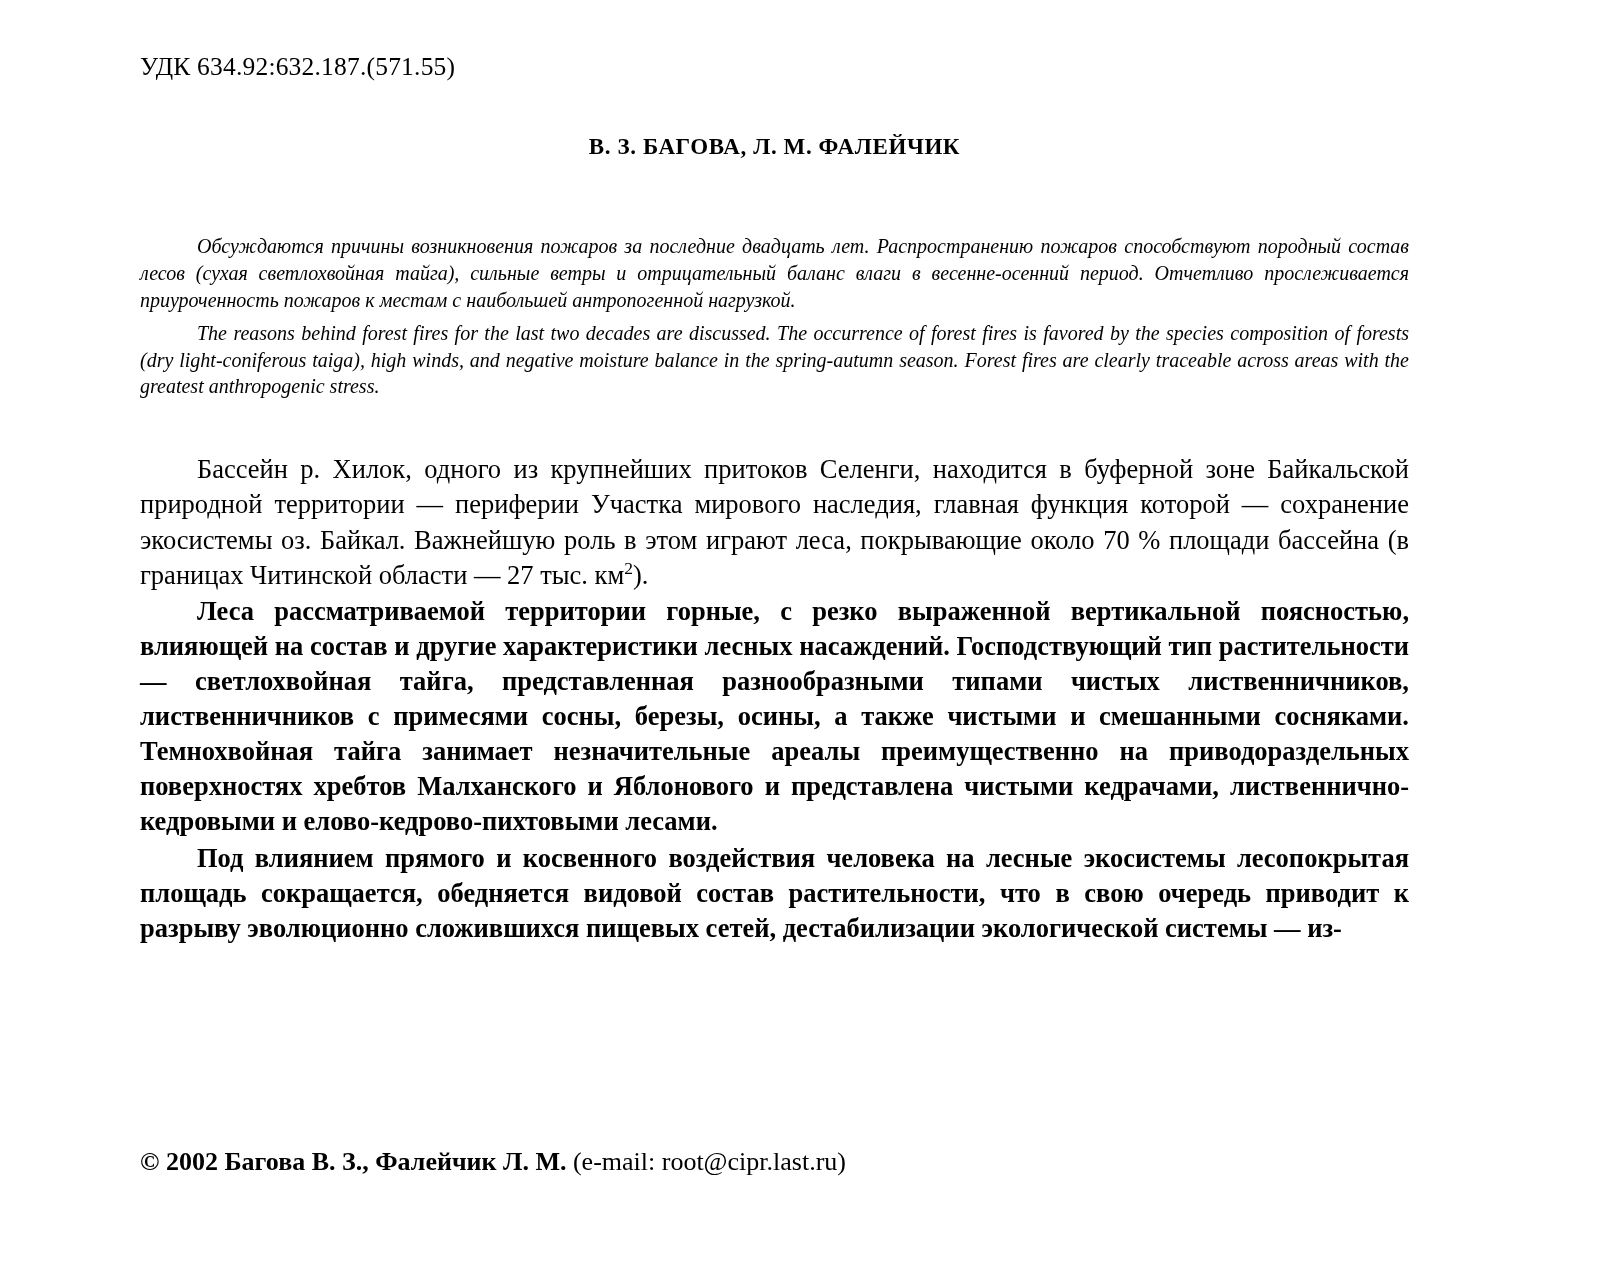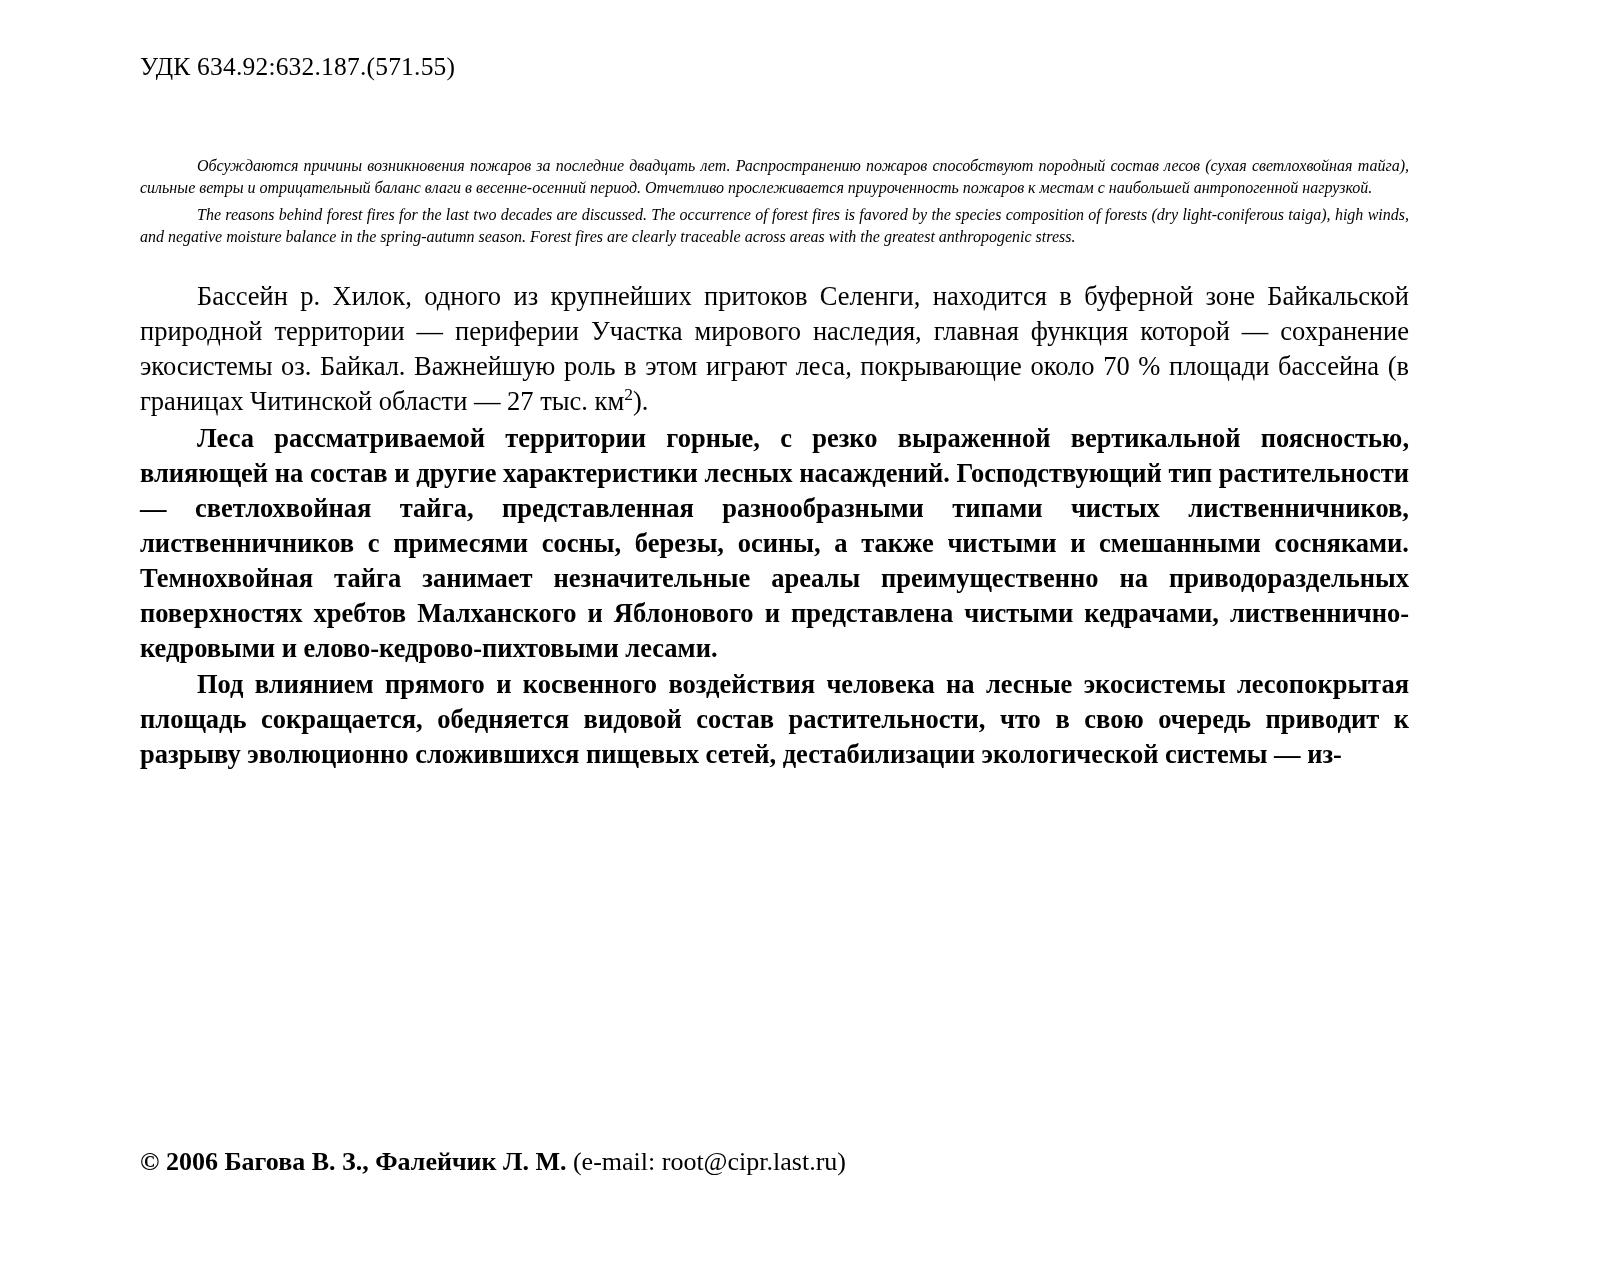--- a/index.html
+++ b/index.html
@@ -42,32 +42,32 @@
     font-weight: bold;
     font-size: 29px;
     letter-spacing: 0.9px;
     margin-top: 51px;
   }
   .abstract {
     margin-top: 73px;
   }
   .abstract p {
     font-style: italic;
-    font-size: 16px;
+    font-size: 20px;
     line-height: 1.345;
     margin: 0;
     text-align: justify;
     text-indent: 57px;
     hyphens: none;
   }
   .abstract p.eng {
     margin-top: 6px;
   }
   .body-text {
-    margin-top: 32px;
+    margin-top: 52px;
   }
   .body-text p {
     font-size: 26.5px;
     line-height: 1.325;
     margin: 0;
     text-align: justify;
     text-indent: 57px;
   }
   .body-text p + p {
     margin-top: 1px;
@@ -99,31 +99,32 @@
     height: 118px;
   }
 </style>
 </head>
 <body>
 
 <div class="page">
 
   <div class="udk">УДК 634.92:632.187.(571.55)</div>
 
+  <div class="authors">В. З. БАГОВА,  Л. М. ФАЛЕЙЧИК</div>
 
 
   <div class="abstract">
     <p class="rus">Обсуждаются причины возникновения пожаров за последние двадцать лет. Распространению пожаров способствуют породный состав лесов (сухая светлохвойная тайга), сильные ветры и отрицательный баланс влаги в весенне-осенний период. Отчетливо прослеживается приуроченность пожаров к местам с наибольшей антропогенной нагрузкой.</p>
     <p class="eng">The reasons behind forest fires for the last two decades are discussed. The occurrence of forest fires is favored by the species composition of forests (dry light-coniferous taiga), high winds, and negative moisture balance in the spring-autumn season. Forest fires are clearly traceable across areas with the greatest anthropogenic stress.</p>
   </div>
 
   <div class="body-text">
     <p><span>Бассейн р. Хилок, одного из крупнейших притоков Селенги, находится в буферной зоне Байкальской природной территории — периферии Участка мирового наследия, главная функция которой — сохранение экосистемы оз. Байкал. Важнейшую роль в этом играют леса, покрывающие около 70 % площади бассейна (в границах Читинской области — 27 тыс. км</span><sup>2</sup><span>).</span></p>
     <p>Леса рассматриваемой территории горные, с резко выраженной вертикальной поясностью, влияющей на состав и другие характеристики лесных насаждений. Господствующий тип растительности — светлохвойная тайга, представленная разнообразными типами чистых лиственничников, лиственничников с примесями сосны, березы, осины, а также чистыми и смешанными сосняками. Темнохвойная тайга занимает незначительные ареалы преимущественно на приводораздельных поверхностях хребтов Малханского и Яблонового и представлена чистыми кедрачами, лиственнично-кедровыми и елово-кедрово-пихтовыми лесами.</p>
     <p>Под влиянием прямого и косвенного воздействия человека на лесные экосистемы лесопокрытая площадь сокращается, обедняется видовой состав растительности, что в свою очередь приводит к разрыву эволюционно сложившихся пищевых сетей, дестабилизации экологической системы — из-</p>
   </div>
 
   <div class="footer">
-    <p class="copyright"><span class="cbold">© 2006  Багова В. З.,  Фалейчик Л. М.</span><span> (e-mail: root@cipr.last.ru)</span></p>
+    <p class="copyright"><span class="cbold">© 2002  Багова В. З.,  Фалейчик Л. М.</span><span> (e-mail: root@cipr.last.ru)</span></p>
     <div class="spacer-bottom"></div>
   </div>
 
 </div>
 
 </body></html>

